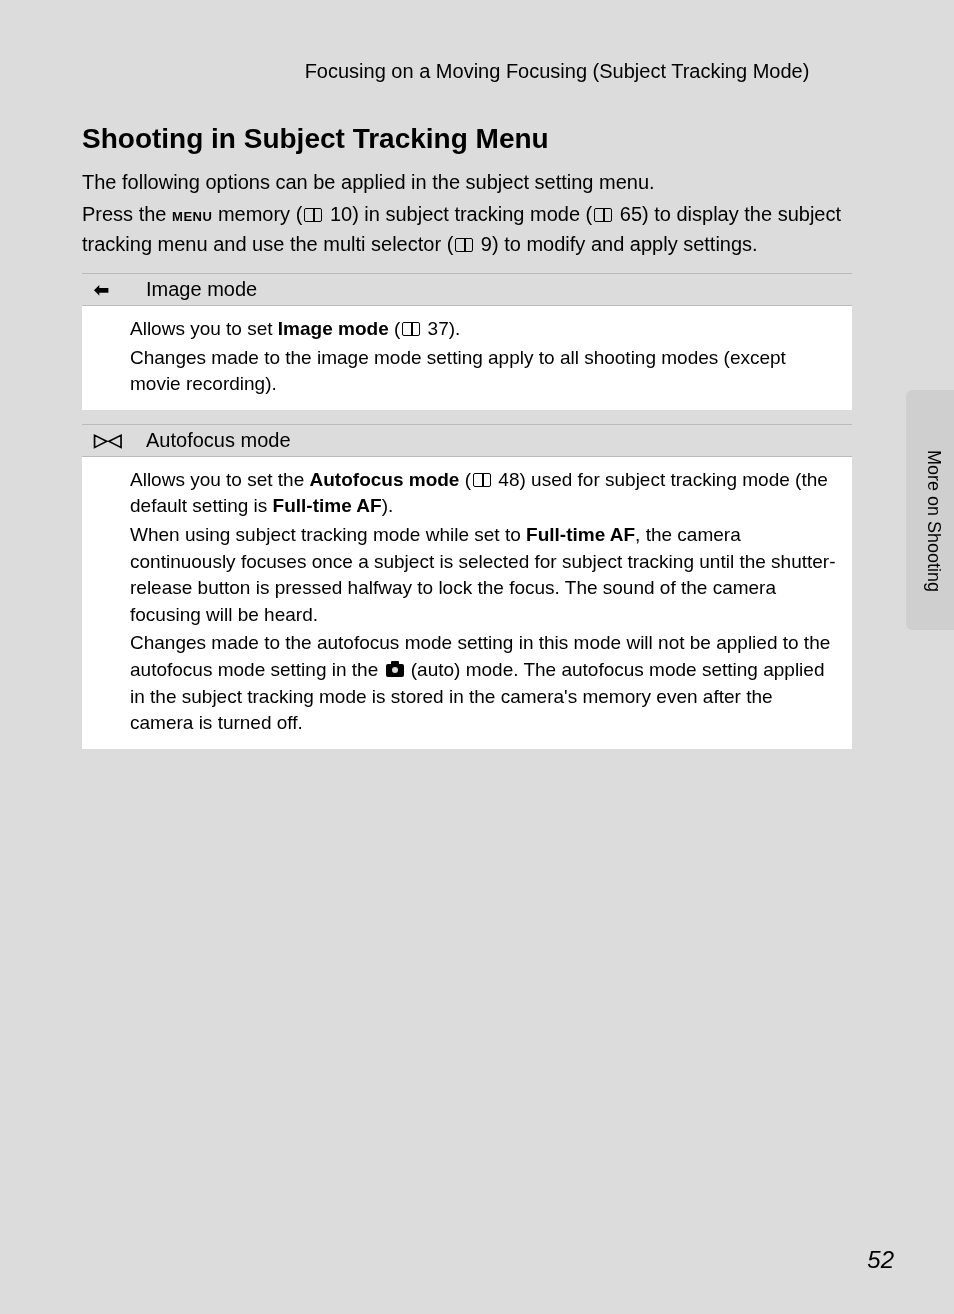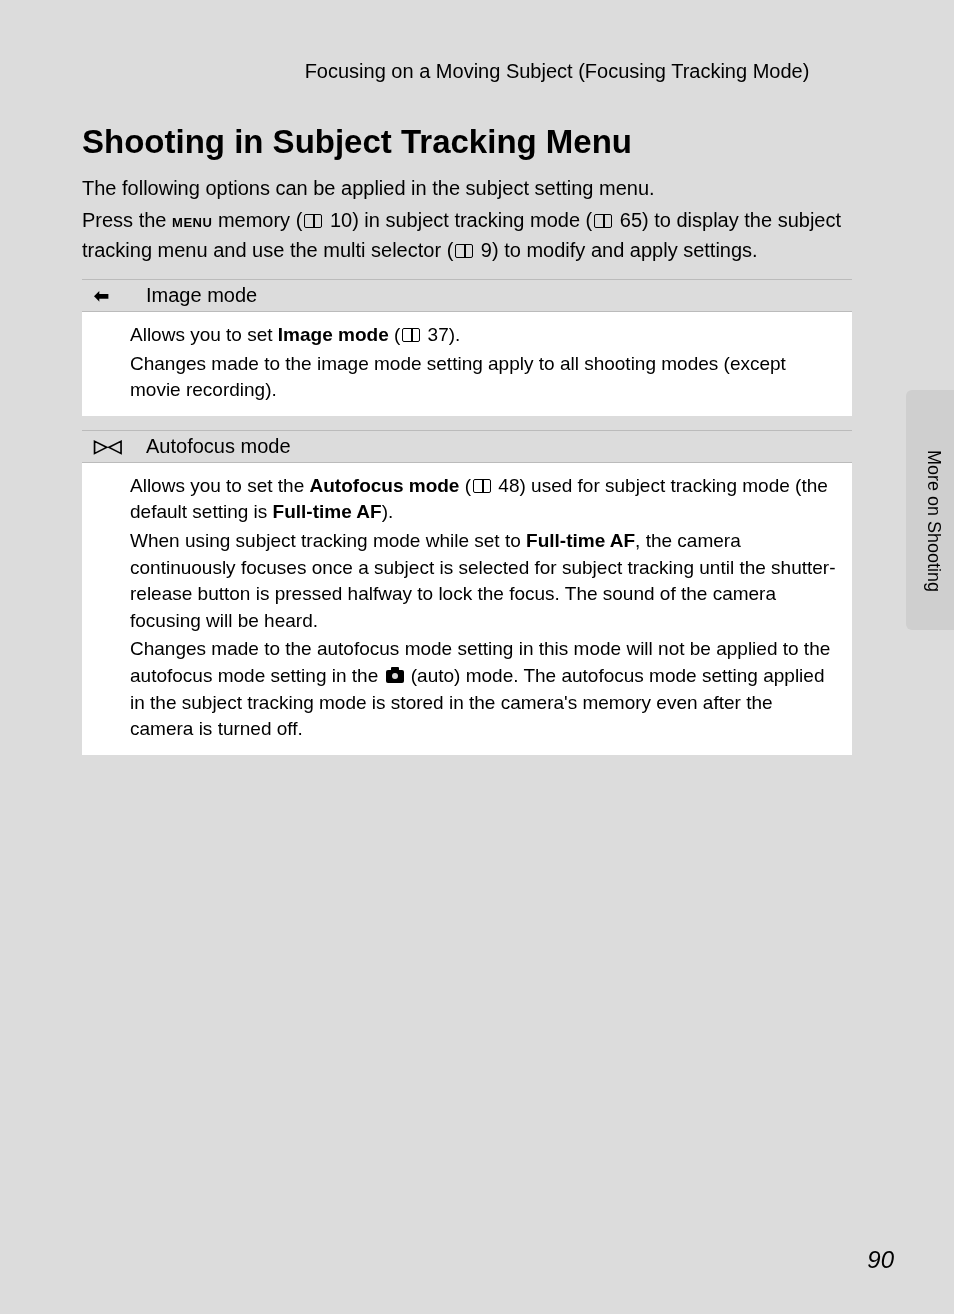--- a/index.html
+++ b/index.html
@@ -17,21 +17,21 @@
     top: 60px;
     width: 770px;
   }
   .header-line {
     text-align: center;
     font-size: 20px;
     margin-bottom: 40px;
     margin-left: 180px;
   }
   .h2 {
-    font-size: 33px;
+    font-size: 28px;
     font-weight: bold;
     margin-bottom: 12px;
   }
   .para {
     font-size: 20px;
     line-height: 1.5;
     margin-bottom: 2px;
   }
   .menu-label { font-weight: bold; letter-spacing: 0.5px; font-size: 13px; }
   .book-icon {
@@ -122,21 +122,21 @@
   }
   b { font-weight: bold; }
 </style>
 </head>
 <body>
 
 <div class="side-tab"></div>
 <div class="side-label">More on Shooting</div>
 
 <div class="page">
-  <div class="header-line">Focusing on a Moving Subject (Focusing Tracking Mode)</div>
+  <div class="header-line">Focusing on a Moving Focusing (Subject Tracking Mode)</div>
 
   <div class="h2">Shooting in Subject Tracking Menu</div>
 
   <div class="para">The following options can be applied in the subject setting menu.</div>
 
   <div class="para">
     <span>Press the </span><span class="menu-label">MENU</span><span> memory (</span><span class="book-icon"></span><span> 10) in subject tracking mode (</span><span class="book-icon"></span><span> 65) to display the subject tracking menu and use the multi selector (</span><span class="book-icon"></span><span> 9) to modify and apply settings.</span>
   </div>
 
   <div class="row-head">
@@ -160,13 +160,13 @@
     </div>
     <div class="pline">
       <span>When using subject tracking mode while set to </span><b>Full-time AF</b><span>, the camera continuously focuses once a subject is selected for subject tracking until the shutter-release button is pressed halfway to lock the focus. The sound of the camera focusing will be heard.</span>
     </div>
     <div class="pline">
       <span>Changes made to the autofocus mode setting in this mode will not be applied to the autofocus mode setting in the </span><span class="camera-icon"></span><span> (auto) mode. The autofocus mode setting applied in the subject tracking mode is stored in the camera's memory even after the camera is turned off.</span>
     </div>
   </div>
 </div>
 
-<div class="page-num">90</div>
+<div class="page-num">52</div>
 
 </body></html>

